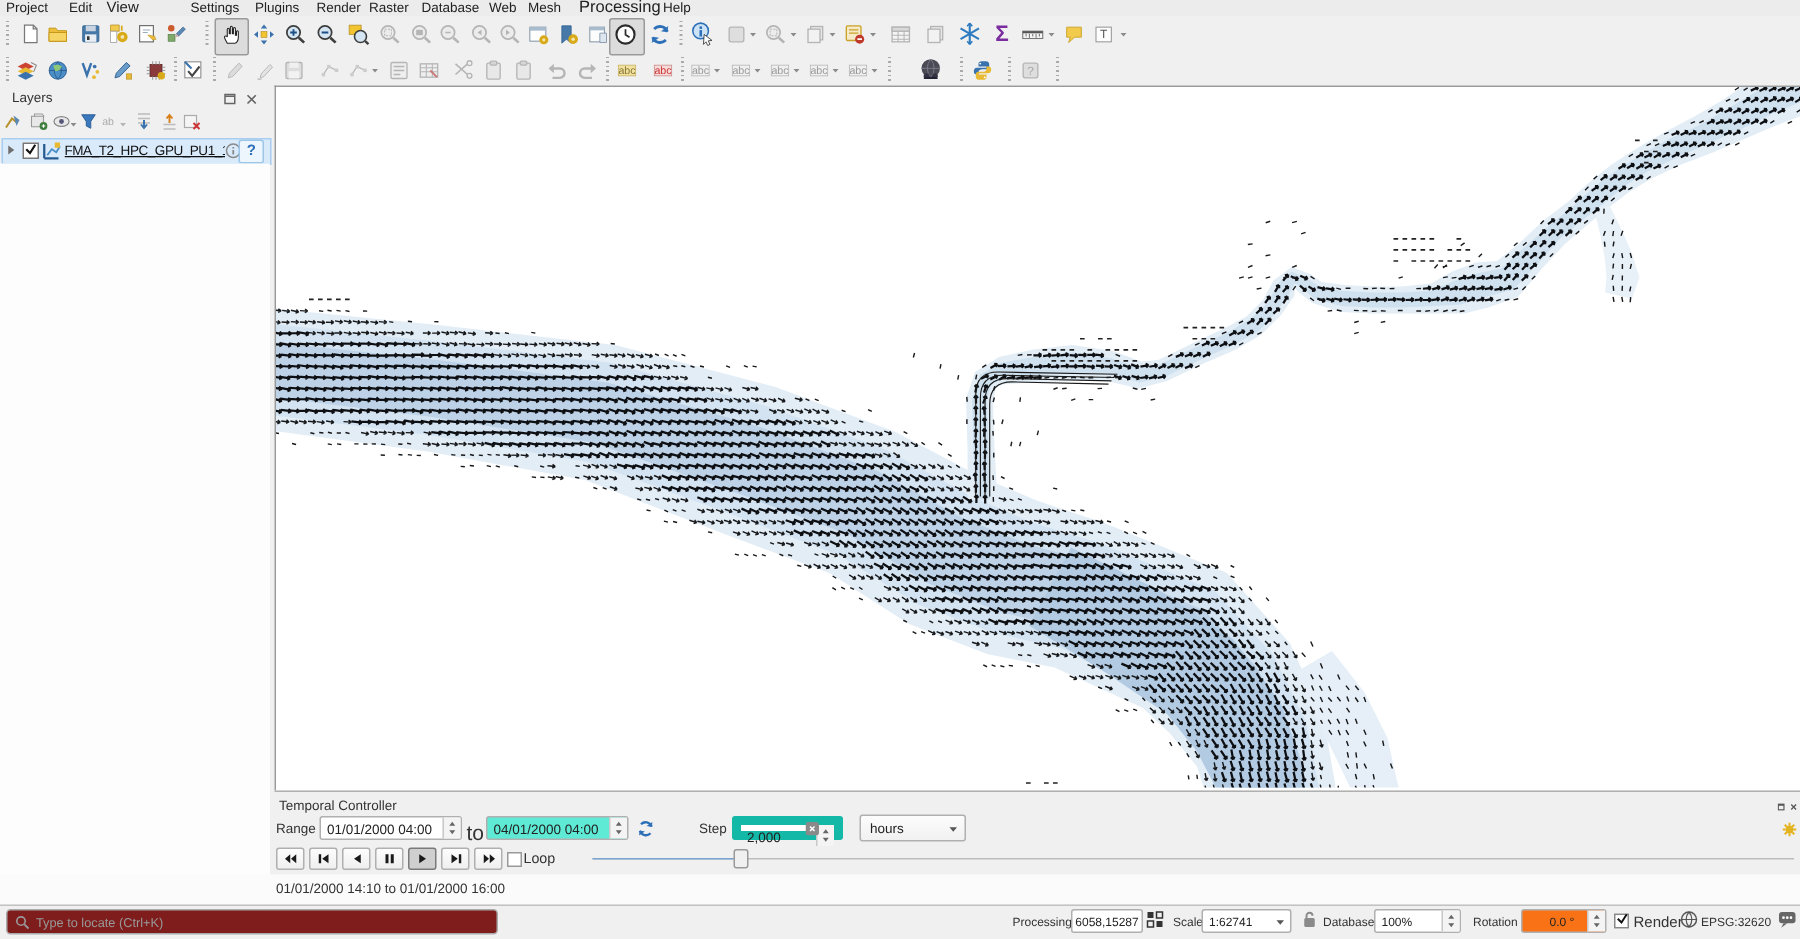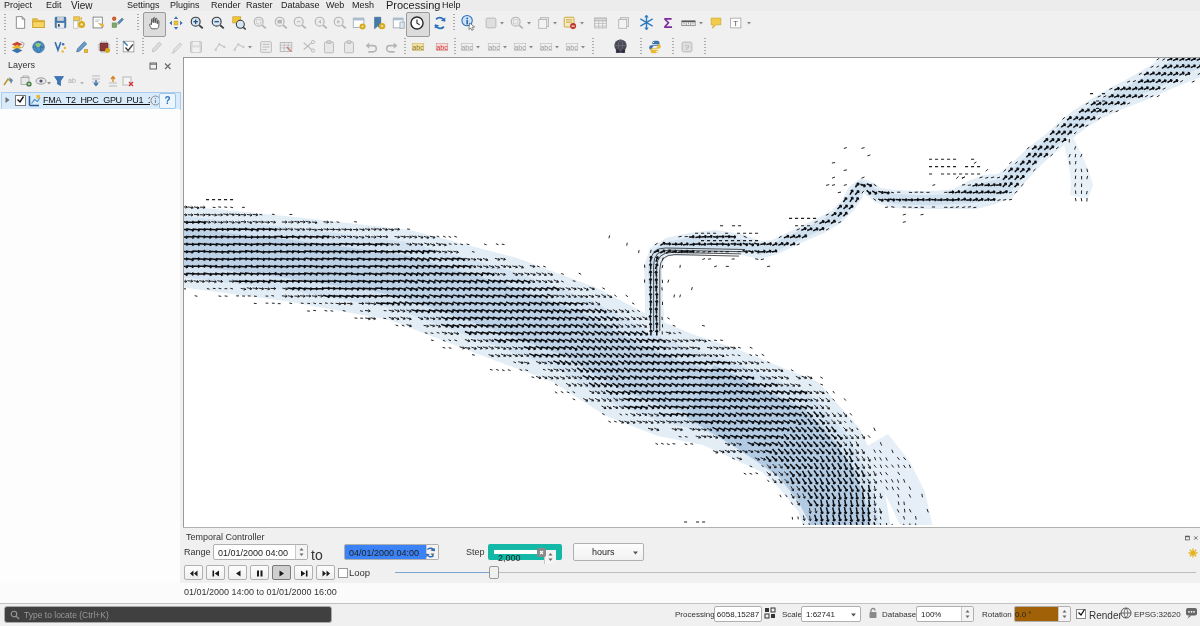--- a/index.html
+++ b/index.html
@@ -483,39 +483,39 @@
     <svg style="position:absolute;left:1188px;top:548px" width="10" height="10" viewBox="0 0 10 10">
       <circle cx="5" cy="5" r="2.6" fill="#e3b320"></circle>
       <path d="M5 .5v2M5 7.5v2M.5 5h2M7.5 5h2M1.8 1.8l1.4 1.4M6.8 6.8l1.4 1.4M8.2 1.8L6.8 3.2M3.2 6.8L1.8 8.2" stroke="#e3b320" stroke-width="1.3"></path>
     </svg>
     <div style="position:absolute;left:184px;top:547px;font-size:9px;color:#333">Range</div>
     <div style="position:absolute;left:213px;top:544px;width:95px;height:16px;background:#fff;border:1px solid #b0b0b0;border-radius:2px;font-size:9px;color:#222;line-height:16px;padding-left:4px;box-sizing:border-box">01/01/2000 04:00<div style="position:absolute;right:0;top:0;width:11px;height:14px;border-left:1px solid #c8c8c8;background:#f4f4f4"><svg width="11" height="14" viewBox="0 0 11 13">
           <path d="M3.5 5l2-2.6L7.5 5z" fill="#666"></path>
           <path d="M3.5 8l2 2.6L7.5 8z" fill="#666"></path>
         </svg></div></div>
     <div style="position:absolute;left:311px;top:547px;font-size:14px;color:#333">to</div>
-    <div style="position:absolute;left:344px;top:544px;width:95px;height:16px;background:#3b82f6;border:1px solid #b0b0b0;border-radius:2px;font-size:9px;color:#222;line-height:16px;padding-left:4px;box-sizing:border-box">04/01/2000 04:00<div style="position:absolute;right:0;top:0;width:11px;height:14px;border-left:1px solid #c8c8c8;background:#f4f4f4"><svg width="11" height="14" viewBox="0 0 11 13">
+    <div style="position:absolute;left:324px;top:544px;width:95px;height:16px;background:#5eead4;border:1px solid #b0b0b0;border-radius:2px;font-size:9px;color:#222;line-height:16px;padding-left:4px;box-sizing:border-box">04/01/2000 04:00<div style="position:absolute;right:0;top:0;width:11px;height:14px;border-left:1px solid #c8c8c8;background:#f4f4f4"><svg width="11" height="14" viewBox="0 0 11 13">
           <path d="M3.5 5l2-2.6L7.5 5z" fill="#666"></path>
           <path d="M3.5 8l2 2.6L7.5 8z" fill="#666"></path>
         </svg></div></div>
     <svg style="position:absolute;left:424px;top:546px" width="13" height="13" viewBox="0 0 18 18">
       <path d="M14.5 7A6 6 0 004.6 4.8M3.5 11a6 6 0 009.9 2.2" stroke="#2e70b8" stroke-width="2.1" fill="none"></path>
       <path d="M14.8 2.5v4.7h-4.7z" fill="#2e70b8" transform="rotate(10 14 5)"></path>
       <path d="M3.2 15.5v-4.7h4.7z" fill="#2e70b8" transform="rotate(10 4 13)"></path>
     </svg>
     <div style="position:absolute;left:466px;top:547px;font-size:9px;color:#333">Step</div>
     <div style="position:absolute;left:488px;top:544px;width:74px;height:16px;background:#fff;border:6px solid #14b8a6;border-radius:2px;font-size:9px;color:#222;line-height:16px;padding-left:4px;box-sizing:border-box">2,000<div style="position:absolute;right:0;top:0;width:11px;height:14px;border-left:1px solid #c8c8c8;background:#f4f4f4"><svg width="11" height="14" viewBox="0 0 11 13">
           <path d="M3.5 5l2-2.6L7.5 5z" fill="#666"></path>
           <path d="M3.5 8l2 2.6L7.5 8z" fill="#666"></path>
         </svg></div></div>
     <svg style="position:absolute;left:537px;top:548px" width="9" height="9" viewBox="0 0 9 9">
       <rect width="9" height="9" rx="2" fill="#8a8a8a"></rect>
       <path d="M3 3l3 3M6 3L3 6" stroke="#fff" stroke-width="1.1"></path>
     </svg>
-    <div style="position:absolute;left:573px;top:543px;width:71px;height:18px;background:linear-gradient(#fdfdfd,#f1f1f1);border:1px solid #b0b0b0;border-radius:2px;font-size:9px;color:#222;line-height:17px;padding-left:18px;box-sizing:border-box">hours<svg style="position:absolute;right:4px;top:6px" width="7" height="6" viewBox="0 0 7 6">
+    <div style="position:absolute;left:573px;top:543px;width:71px;height:18px;background:linear-gradient(#fdfdfd,#f1f1f1);border:1px solid #b0b0b0;border-radius:2px;font-size:9px;color:#222;line-height:17px;padding-left:6px;box-sizing:border-box">hours<svg style="position:absolute;right:4px;top:6px" width="7" height="6" viewBox="0 0 7 6">
         <path d="M1 1.5l2.5 3L6 1.5z" fill="#555"></path>
       </svg></div>
     <div style="position:absolute;left:184px;top:565px;width:17px;height:13px;background:linear-gradient(#fdfdfd,#efefef);border:1px solid #b0b0b0;border-radius:2px;text-align:center"><svg width="13" height="13" viewBox="0 0 13 13" fill="#1a1a1a">
         <path d="M6.5 3.5L3 6.5l3.5 3zM10.5 3.5L7 6.5l3.5 3z"></path>
       </svg></div>
     <div style="position:absolute;left:206px;top:565px;width:17px;height:13px;background:linear-gradient(#fdfdfd,#efefef);border:1px solid #b0b0b0;border-radius:2px;text-align:center"><svg width="13" height="13" viewBox="0 0 13 13" fill="#1a1a1a">
         <rect x="3.5" y="3.5" width="1.6" height="6"></rect>
         <path d="M10 3.5L5.8 6.5 10 9.5z"></path>
       </svg></div>
     <div style="position:absolute;left:228px;top:565px;width:17px;height:13px;background:linear-gradient(#fdfdfd,#efefef);border:1px solid #b0b0b0;border-radius:2px;text-align:center"><svg width="13" height="13" viewBox="0 0 13 13" fill="#1a1a1a">
@@ -534,23 +534,23 @@
       </svg></div>
     <div style="position:absolute;left:316px;top:565px;width:17px;height:13px;background:linear-gradient(#fdfdfd,#efefef);border:1px solid #b0b0b0;border-radius:2px;text-align:center"><svg width="13" height="13" viewBox="0 0 13 13" fill="#1a1a1a">
         <path d="M3.5 3.5L7 6.5l-3.5 3zM7.5 3.5L11 6.5l-3.5 3z"></path>
       </svg></div>
     <div style="position:absolute;left:338px;top:568px;width:8px;height:8px;background:#fff;border:1px solid #999"></div>
     <div style="position:absolute;left:349px;top:567px;font-size:9.5px;color:#333">Loop</div>
     <div style="position:absolute;left:395px;top:571.5px;width:801px;height:1.5px;background:#bdbdbd"></div>
     <div style="position:absolute;left:395px;top:571.5px;width:97px;height:1.5px;background:#7aa6d4"></div>
     <div style="position:absolute;left:489px;top:566px;width:8px;height:11px;background:#f0f0f0;border:1px solid #999;border-radius:2px"></div>
     <div style="position:absolute;left:0;top:583px;width:1200px;height:20px;background:#fbfbfb"></div>
-    <div style="position:absolute;left:184px;top:587px;font-size:9px;color:#333">01/01/2000 14:00 to 01/01/2000 16:00</div>
+    <div style="position:absolute;left:184px;top:587px;font-size:9px;color:#333">01/01/2000 14:10 to 01/01/2000 16:00</div>
 <div style="position:absolute;left:0;top:603px;width:1200px;height:23px;background:#f0f0f0;border-top:1px solid #c2c2c2"></div>
-    <div style="position:absolute;left:4px;top:606px;width:328px;height:17px;background:#404040;border:1px solid #aaa;border-radius:3px;box-sizing:border-box">
+    <div style="position:absolute;left:4px;top:606px;width:328px;height:17px;background:#7f1d1d;border:1px solid #aaa;border-radius:3px;box-sizing:border-box">
       <svg style="position:absolute;left:5px;top:3px" width="10" height="10" viewBox="0 0 10 10">
         <circle cx="4" cy="4" r="2.8" fill="none" stroke="#999" stroke-width="1.1"></circle>
         <path d="M6.2 6.2L9 9" stroke="#999" stroke-width="1.2"></path>
       </svg>
       <span style="position:absolute;left:19px;top:3px;font-size:8.5px;color:#999">Type to locate (Ctrl+K)</span>
     </div>
     <div style="position:absolute;left:675px;top:610px;font-size:8px;color:#333">Processing</div>
     <div style="position:absolute;left:714px;top:606px;width:48px;height:16px;background:#fff;border:1px solid #b0b0b0;border-radius:2px;font-size:8px;color:#222;line-height:15px;text-align:center;box-sizing:border-box">6058,15287</div>
     <svg style="position:absolute;left:764px;top:607px" width="12" height="12" viewBox="0 0 12 12">
       <rect x="1" y="1" width="4" height="4" fill="#333"></rect>
@@ -565,21 +565,21 @@
     <svg style="position:absolute;left:868px;top:607px" width="10" height="12" viewBox="0 0 10 12">
       <rect x="1.5" y="5" width="7" height="6" rx="1" fill="#8a8a8a"></rect>
       <path d="M3 5V3.5a2 2 0 014 0" fill="none" stroke="#8a8a8a" stroke-width="1.3"></path>
     </svg>
     <div style="position:absolute;left:882px;top:610px;font-size:8px;color:#333">Database</div>
     <div style="position:absolute;left:916px;top:606px;width:58px;height:16px;background:#fff;border:1px solid #b0b0b0;border-radius:2px;font-size:8px;color:#222;line-height:16px;padding-left:4px;box-sizing:border-box">100%<div style="position:absolute;right:0;top:0;width:11px;height:14px;border-left:1px solid #c8c8c8;background:#f4f4f4"><svg width="11" height="14" viewBox="0 0 11 13">
           <path d="M3.5 5l2-2.6L7.5 5z" fill="#666"></path>
           <path d="M3.5 8l2 2.6L7.5 8z" fill="#666"></path>
         </svg></div></div>
     <div style="position:absolute;left:982px;top:610px;font-size:8px;color:#333">Rotation</div>
-    <div style="position:absolute;left:1014px;top:606px;width:57px;height:16px;background:#a16207;border:1px solid #b0b0b0;border-radius:2px;font-size:8px;color:#222;line-height:16px;padding-left:0;box-sizing:border-box">0.0 °<div style="position:absolute;right:0;top:0;width:11px;height:14px;border-left:1px solid #c8c8c8;background:#f4f4f4"><svg width="11" height="14" viewBox="0 0 11 13">
+    <div style="position:absolute;left:1014px;top:606px;width:57px;height:16px;background:#f97316;border:1px solid #b0b0b0;border-radius:2px;font-size:8px;color:#222;line-height:16px;padding-left:18px;box-sizing:border-box">0.0 °<div style="position:absolute;right:0;top:0;width:11px;height:14px;border-left:1px solid #c8c8c8;background:#f4f4f4"><svg width="11" height="14" viewBox="0 0 11 13">
           <path d="M3.5 5l2-2.6L7.5 5z" fill="#666"></path>
           <path d="M3.5 8l2 2.6L7.5 8z" fill="#666"></path>
         </svg></div></div>
     <div style="position:absolute;left:1076px;top:608.5px;width:8px;height:8px;background:#fff;border:1px solid #888"></div>
     <svg style="position:absolute;left:1077px;top:608px" width="9" height="9" viewBox="0 0 9 9">
       <path d="M1.5 4.5L4 7l3.5-5.5" fill="none" stroke="#111" stroke-width="1.3"></path>
     </svg>
     <div style="position:absolute;left:1089px;top:610px;font-size:10px;color:#333">Render</div>
     <svg style="position:absolute;left:1120px;top:606.5px" width="12" height="12" viewBox="0 0 12 12">
       <circle cx="6" cy="6" r="5" fill="none" stroke="#555" stroke-width="1"></circle>

